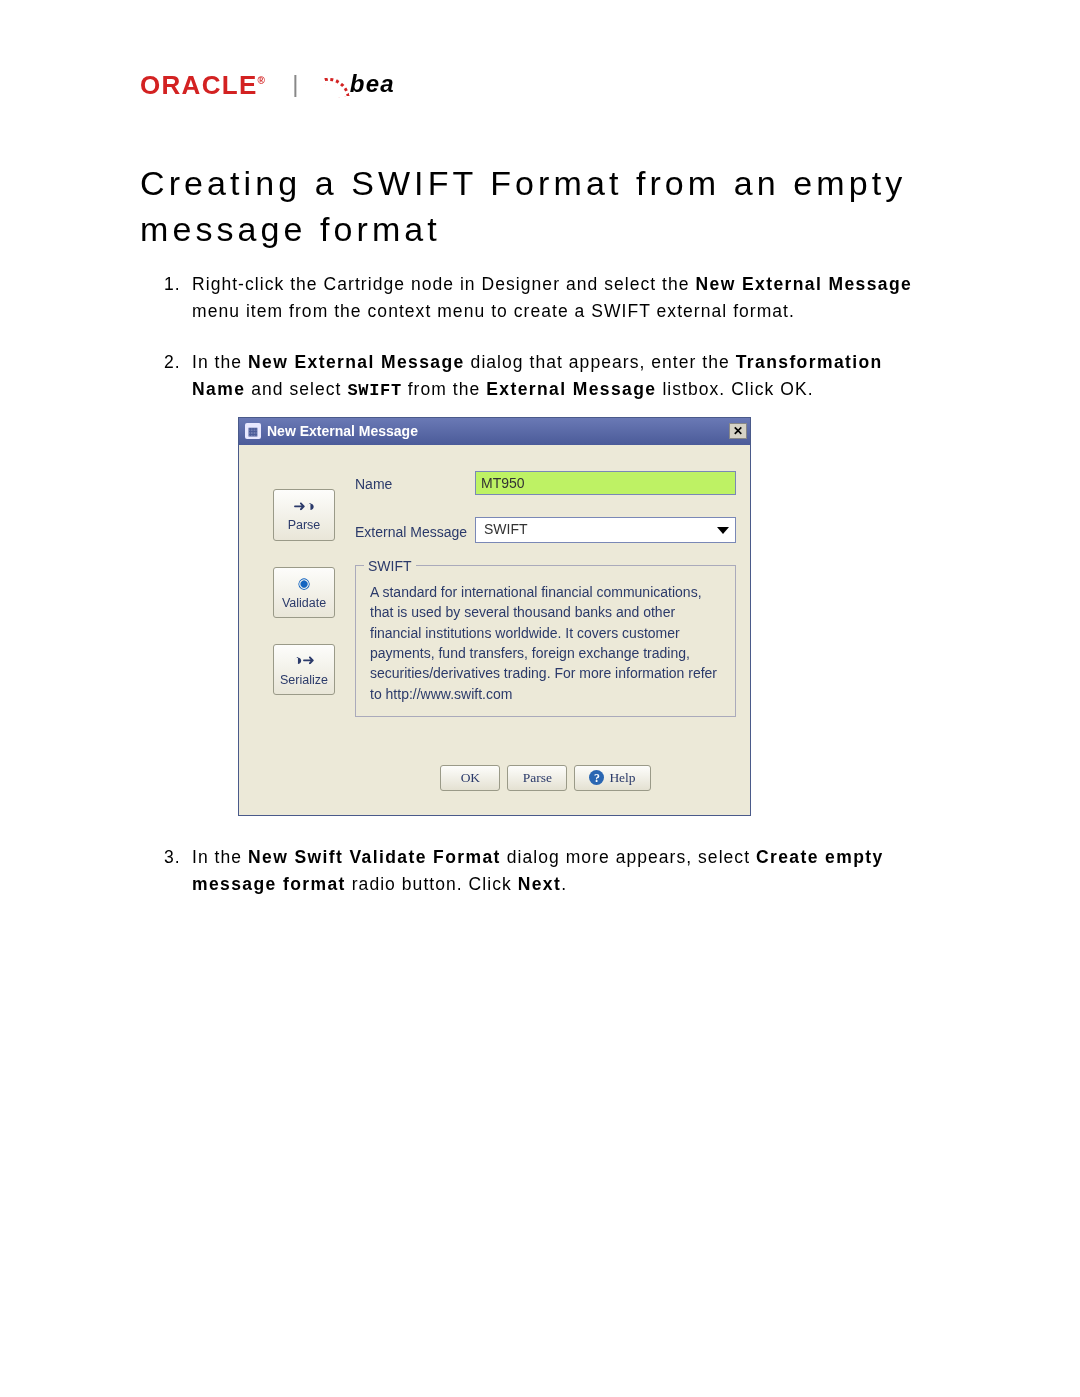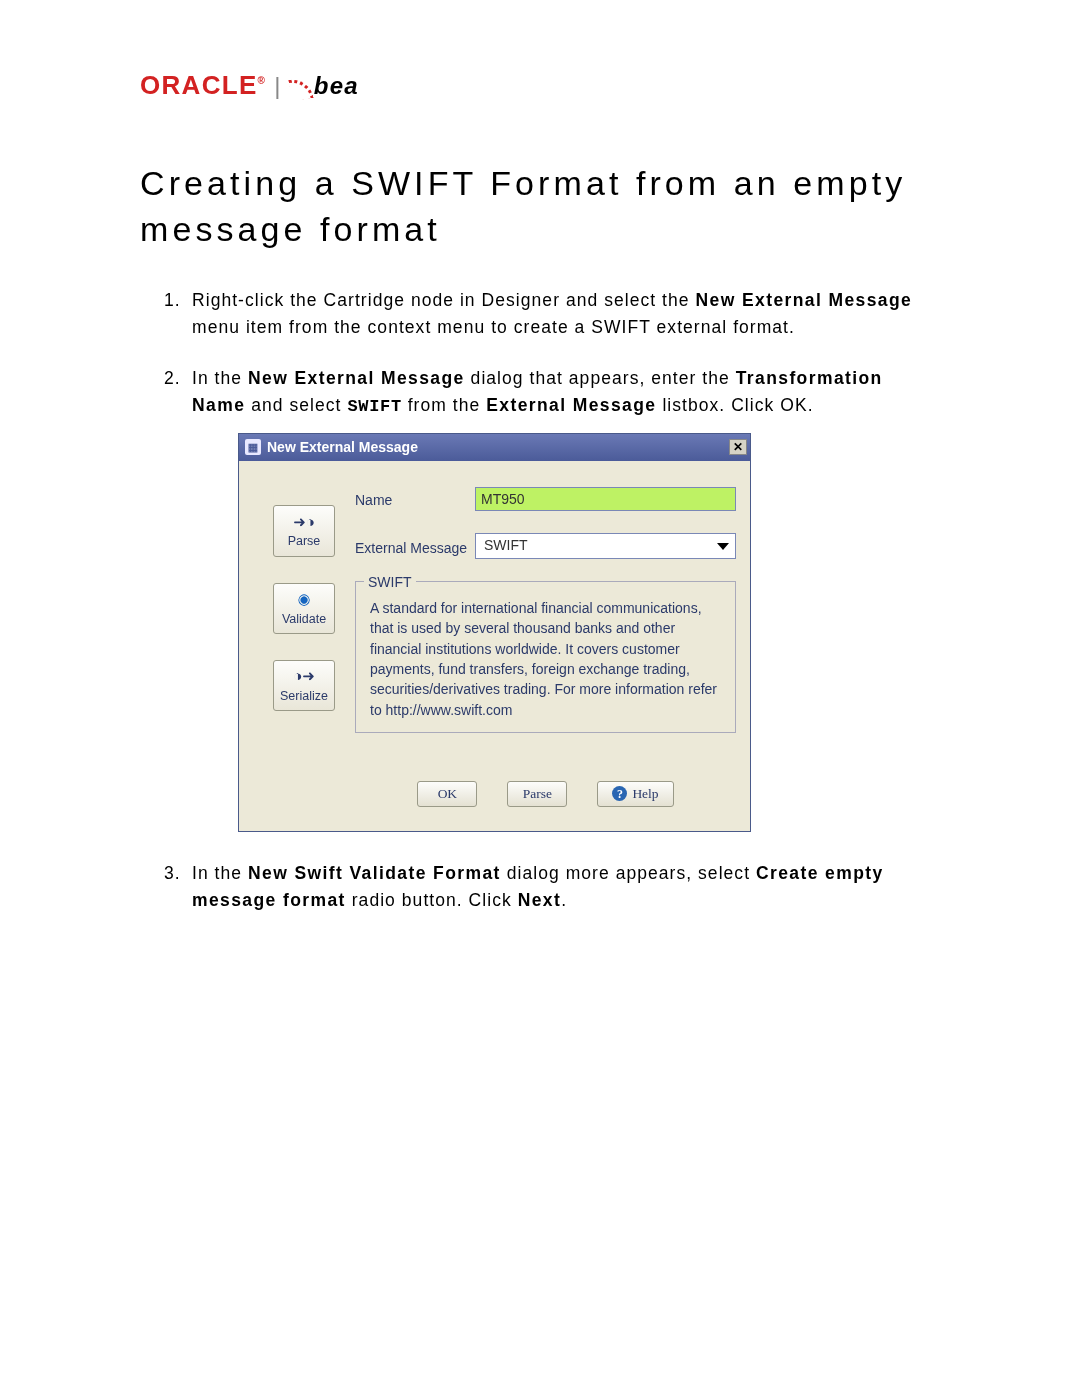--- a/index.html
+++ b/index.html
@@ -5,21 +5,21 @@
   * { box-sizing: border-box; margin: 0; padding: 0; }
   body {
     background: #ffffff;
     width: 1080px;
     height: 1397px;
     font-family: Verdana, Arial, sans-serif;
     color: #000;
     padding: 70px 140px 0 140px;
     letter-spacing: 0.08em;
   }
-  .logo-row { display: flex; align-items: center; gap: 8px; margin-bottom: 60px; }
+  .logo-row { display: flex; align-items: flex-start; gap: 26px; margin-bottom: 60px; }
   .oracle-wordmark {
     font-family: Arial, sans-serif;
     font-weight: 900;
     font-size: 26px;
     color: #d32222;
     letter-spacing: 0.05em;
   }
   .oracle-wordmark sup { font-size: 10px; vertical-align: super; }
   .logo-pipe { color: #888; font-size: 24px; }
   .bea-logo { display: flex; align-items: flex-end; gap: 2px; }
@@ -30,21 +30,21 @@
     border-radius: 0 22px 0 0;
     transform: rotate(-10deg);
     display: inline-block;
   }
   .bea-text { font-family: Liberation Sans, sans-serif; font-style: italic; font-weight: bold; font-size: 24px; color: #000; }
   h1 {
     font-size: 34px;
     font-weight: 400;
     letter-spacing: 0.12em;
     line-height: 1.35;
-    margin-bottom: 34px;
+    margin-bottom: 18px;
     font-family: Verdana, Arial, sans-serif;
   }
   ol.steps { list-style: none; padding-left: 24px; }
   ol.steps > li {
     font-size: 17.5px;
     line-height: 1.55;
     margin-bottom: 24px;
     position: relative;
     padding-left: 28px;
     letter-spacing: 0.06em;
@@ -115,21 +115,21 @@
   }
   .groupbox {
     position: relative; border: 1px solid #aab; padding: 16px 14px 12px 14px;
     margin-top: 6px; color: #2b3a6a; font-size: 14px; line-height: 1.45;
   }
   .groupbox-legend {
     position: absolute; top: -10px; left: 8px;
     background: #ece9d8; padding: 0 4px; font-size: 14px;
   }
   .dlg-footer {
-    display: flex; justify-content: center; gap: 30px;
+    display: flex; justify-content: center; gap: 7px;
     padding: 8px 0 14px 0;
   }
   .btn {
     min-width: 60px; height: 26px; padding: 0 14px;
     background: linear-gradient(#fdfdfb, #e4e1d2);
     border: 1px solid #9a9a88; border-radius: 3px;
     color: #2b3a6a; font-size: 13.5px; font-family: Tahoma;
     display: inline-flex; align-items: center; justify-content: center; gap: 5px;
     cursor: pointer;
   }

